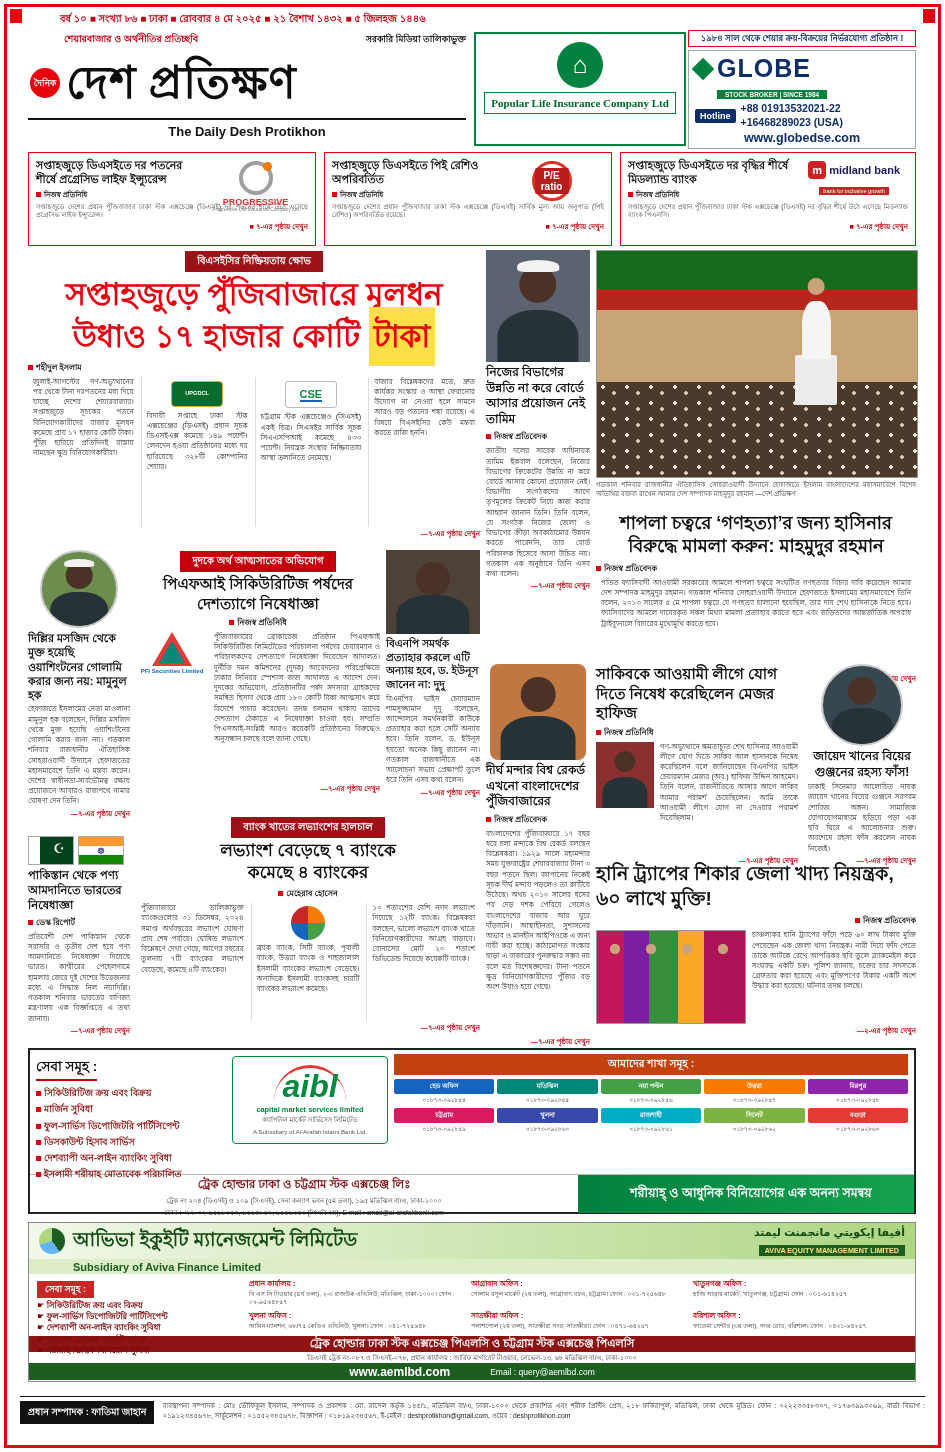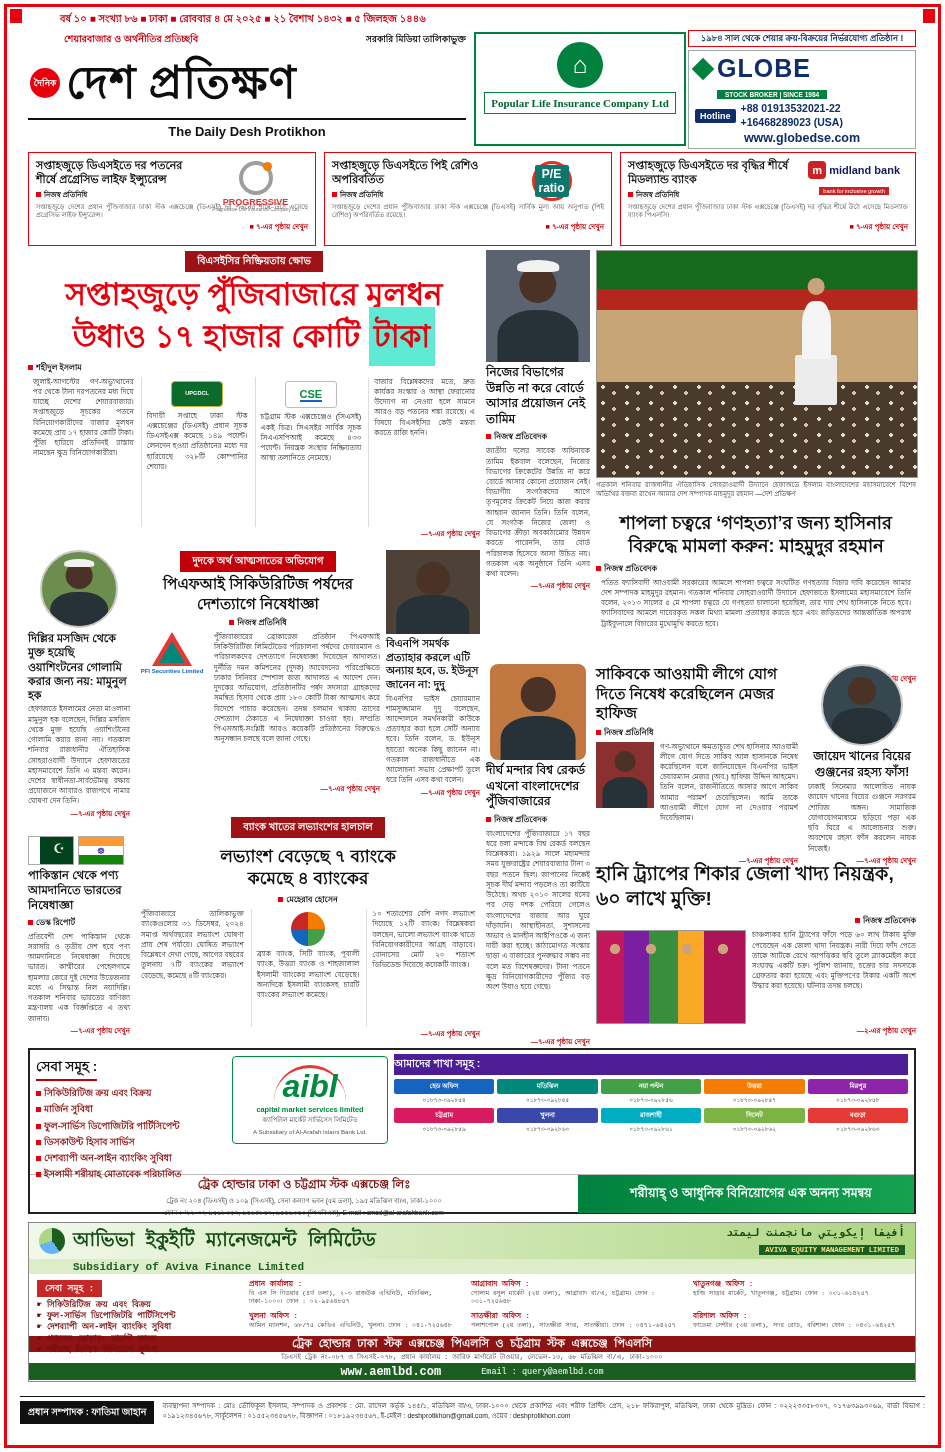--- a/index.html
+++ b/index.html
@@ -46,31 +46,31 @@
   .strip-logo{position:absolute;right:8px;top:8px;width:36%;text-align:center;}
   .strip-by{font-size:7px;font-weight:bold;color:#111;margin-top:2px;}
   .sq{display:inline-block;width:5px;height:5px;background:#e8000d;margin-right:3px;}
   .strip-body{font-size:6.6px;color:#444;line-height:1.35;text-align:justify;margin-top:2px;}
   .more{color:#c3000a;font-weight:bold;font-size:7.2px;text-align:right;margin-top:1px;}
   .ring{width:26px;height:26px;border:4px solid #9e9e9e;border-radius:50%;margin:0 auto;position:relative;}
   .ring i{position:absolute;right:-3px;top:-3px;width:9px;height:9px;border-radius:50%;background:#f07d00;}
   .prog-name{color:#d33;font-weight:bold;font-size:9px;margin-top:2px;}
   .prog-sub{color:#777;font-size:4.8px;}
   .pe-ring{width:34px;height:34px;border:3px solid #d32;border-radius:50%;margin:0 auto;display:flex;align-items:center;justify-content:center;}
-  .pe-pill{background:#0f766e;color:#fff;font-size:12px;font-weight:bold;padding:2px 4px;border-radius:2px;}
+  .pe-pill{background:#b91c1c;color:#fff;font-size:10px;font-weight:bold;padding:2px 4px;border-radius:2px;}
   .mb-row{display:flex;align-items:center;justify-content:center;gap:3px;}
   .mb-mark{width:18px;height:18px;background:#c22;border-radius:4px;color:#fff;font-weight:bold;font-size:11px;line-height:18px;}
   .mb-name{color:#1a1a5e;font-weight:bold;font-size:11px;}
   .mb-tag{background:#c22;color:#fff;font-size:5.6px;padding:1px 4px;margin-top:2px;display:inline-block;}
   
   .main{position:absolute;left:28px;top:250px;width:888px;height:794px;}
   .story{position:absolute;box-sizing:border-box;}
   .badge{display:inline-block;background:#9c1216;color:#fff;font-size:10px;font-weight:bold;padding:2px 12px;}
   .lead-h{font-size:31px;line-height:1.35;font-weight:bold;color:#e8000d;text-align:center;margin:2px 0 0;}
-  .hlt{background:#5eead4;padding:12px 5px;}
+  .hlt{background:#fde047;padding:12px 5px;}
   .by{font-size:8px;font-weight:bold;color:#111;margin:3px 0;}
   .cols{display:flex;gap:2px;}
   .cols>div{flex:1;padding:0 5px;font-size:7.2px;line-height:1.42;text-align:justify;color:#1c1c1c;}
   .cols>div+div{border-left:1px solid #ddd;}
   .bodytxt{font-size:7.2px;line-height:1.42;text-align:justify;color:#1c1c1c;}
   .sh{font-weight:bold;color:#101010;line-height:1.3;}
   .port{position:relative;overflow:hidden;background:#8a6e52;}
   .port::before{content:"";position:absolute;top:14%;left:50%;width:36%;padding-top:36%;
                 transform:translateX(-50%);border-radius:50%;background:#4a3226;}
   .port::after{content:"";position:absolute;top:54%;left:50%;width:78%;height:52%;
@@ -131,21 +131,21 @@
   .svc li{list-style:none;color:#8e1313;font-size:9.3px;font-weight:bold;line-height:1.75;}
   .svc{margin:0;padding:0;}
   .aibl-c{width:168px;padding:6px;box-sizing:border-box;}
   .aibl-logo-box{border:1.5px solid #008a3e;border-radius:4px;text-align:center;padding:8px 4px;}
   .aibl-word{color:#008a3e;font-size:32px;font-weight:bold;font-style:italic;
              border-top:3px solid #e53935;border-radius:50% 50% 0 0/90% 90% 0 0;display:inline-block;padding:0 8px;}
   .aibl-en{color:#008a3e;font-size:7.4px;font-weight:bold;}
   .aibl-bn{color:#333;font-size:6.6px;}
   .aibl-sub2{color:#555;font-size:6.2px;margin-top:2px;}
   .aibl-d{flex:1;padding:4px 6px 0 0;box-sizing:border-box;}
-  .br-head{background:#4c1d95;color:#fff;font-size:10.5px;font-weight:bold;text-align:left;padding:2px 0;}
+  .br-head{background:#c2410c;color:#fff;font-size:10.5px;font-weight:bold;text-align:center;padding:2px 0;}
   .br-grid{display:grid;grid-template-columns:repeat(5,1fr);gap:3px;margin-top:4px;}
   .br-cell{text-align:center;}
   .br-name{color:#fff;font-size:6.4px;font-weight:bold;padding:2px 1px;border-radius:2px;}
   .br-grid .br-cell:nth-child(1) .br-name{background:#1565c0;}
   .br-grid .br-cell:nth-child(2) .br-name{background:#00897b;}
   .br-grid .br-cell:nth-child(3) .br-name{background:#43a047;}
   .br-grid .br-cell:nth-child(4) .br-name{background:#f57c00;}
   .br-grid .br-cell:nth-child(5) .br-name{background:#8e24aa;}
   .br-grid .br-cell:nth-child(6) .br-name{background:#d81b60;}
   .br-grid .br-cell:nth-child(7) .br-name{background:#3949ab;}
@@ -154,21 +154,21 @@
   .br-grid .br-cell:nth-child(10) .br-name{background:#e53935;}
   .br-phone{font-size:5.8px;color:#333;margin-top:1px;}
   .aibl-row2{display:flex;height:38px;border-top:1px solid #bbb;}
   .trek{width:548px;text-align:center;padding-top:1px;}
   .trek-title{color:#7a0c0c;font-size:11.5px;font-weight:bold;}
   .trek-line{font-size:6.6px;color:#333;}
   .slogan{flex:1;background:linear-gradient(90deg,#00813e,#15a24f);color:#fff;display:flex;
           align-items:center;justify-content:center;font-size:12.5px;font-weight:bold;padding-left:10px;}
   
   .aviva{position:absolute;left:28px;top:1222px;width:888px;height:160px;border:1px solid #888;
-         box-sizing:border-box;font-family:Liberation Mono, monospace;}
+         box-sizing:border-box;}
   .av-head{height:36px;background:linear-gradient(90deg,#f1f8e9,#aed581);display:flex;
            align-items:center;gap:8px;padding:0 10px;}
   .av-logo{width:26px;height:26px;border-radius:50%;
            background:conic-gradient(#1b5e20 0 40%,#64b5f6 40% 70%,#aed581 70% 100%);}
   .av-title{font-size:19px;font-weight:bold;color:#134b13;flex:1;}
   .av-right{text-align:right;}
   .av-ar{font-size:11px;color:#134b13;font-weight:bold;}
   .av-en{display:inline-block;background:#1b5e20;color:#ffe082;font-size:7.2px;font-weight:bold;padding:1px 6px;}
   .av-sub{height:15px;background:#dcedc8;color:#1b5e20;font-size:11px;font-weight:bold;padding-left:44px;
           display:flex;align-items:center;}
@@ -388,21 +388,21 @@
       <div class="by" style="text-align:right"><span class="sq"></span><span>নিজস্ব প্রতিবেদক</span></div>
       <div style="display:flex;gap:6px">
         <div class="women" style="width:148px;height:92px;flex:none"></div>
         <div class="bodytxt" style="height:92px;overflow:hidden">চাঞ্চল্যকর হানি ট্র্যাপের ফাঁদে পড়ে ৬০ লাখ টাকায় মুক্তি পেয়েছেন এক জেলা খাদ্য নিয়ন্ত্রক। নারী দিয়ে ফাঁদ পেতে তাকে আটকে রেখে আপত্তিকর ছবি তুলে ব্ল্যাকমেইল করে সংঘবদ্ধ একটি চক্র। পুলিশ জানায়, চক্রের চার সদস্যকে গ্রেফতার করা হয়েছে এবং মুক্তিপণের টাকার একটি অংশ উদ্ধার করা হয়েছে। ঘটনার তদন্ত চলছে।</div>
       </div>
       <div class="more">—২-এর পৃষ্ঠায় দেখুন</div>
     </div>
 
     <div class="story" style="left:108px;top:566px;width:344px">
       <div style="text-align:center"><span class="badge">ব্যাংক খাতের লভ্যাংশের হালচাল</span></div>
-      <div class="sh" style="font-size:17px;text-align:center;margin-top:8px">
+      <div class="sh" style="font-size:17px;text-align:center;margin-top:2px">
         <span>লভ্যাংশ বেড়েছে ৭ ব্যাংকে</span><br>
         <span>কমেছে ৪ ব্যাংকের</span>
       </div>
       <div class="by" style="text-align:center"><span class="sq"></span><span>মেহেরাব হোসেন</span></div>
       <div class="cols" style="height:118px;overflow:hidden">
         <div>পুঁজিবাজারে তালিকাভুক্ত ব্যাংকগুলোর ৩১ ডিসেম্বর, ২০২৪ সমাপ্ত অর্থবছরের লভ্যাংশ ঘোষণা প্রায় শেষ পর্যায়ে। ঘোষিত লভ্যাংশ বিশ্লেষণে দেখা গেছে, আগের বছরের তুলনায় ৭টি ব্যাংকের লভ্যাংশ বেড়েছে, কমেছে ৪টি ব্যাংকের।</div>
         <div>
           <div class="bank-logo"></div>
           <span>ব্র্যাক ব্যাংক, সিটি ব্যাংক, পূবালী ব্যাংক, উত্তরা ব্যাংক ও শাহজালাল ইসলামী ব্যাংকের লভ্যাংশ বেড়েছে। অন্যদিকে ইসলামী ব্যাংকসহ চারটি ব্যাংকের লভ্যাংশ কমেছে।</span>
         </div>

